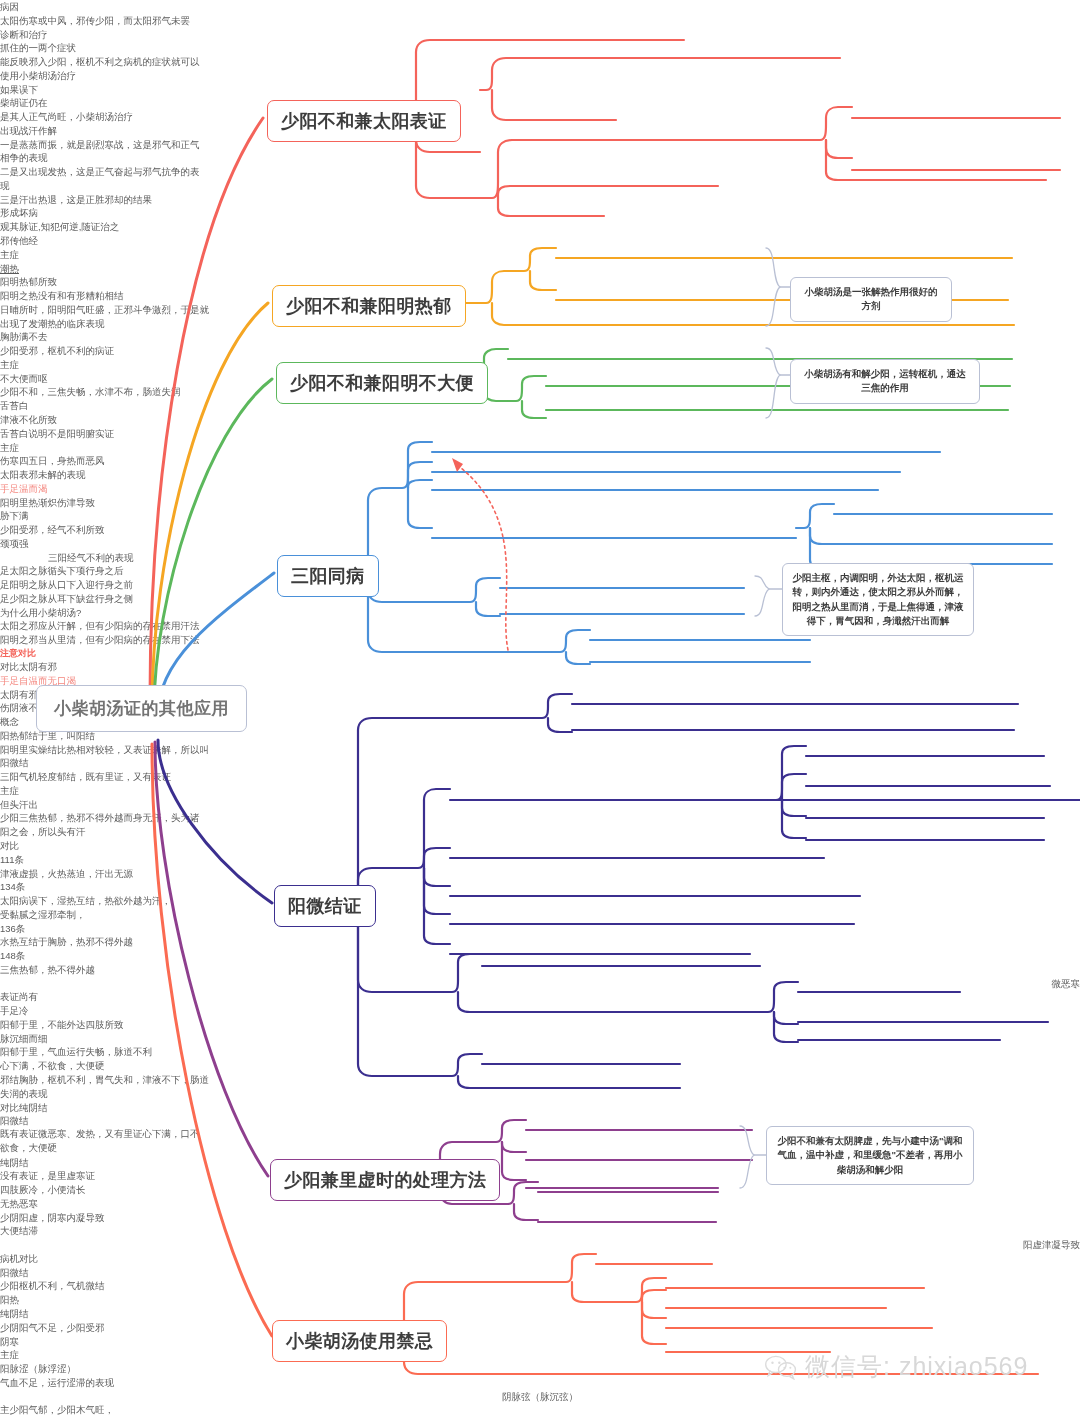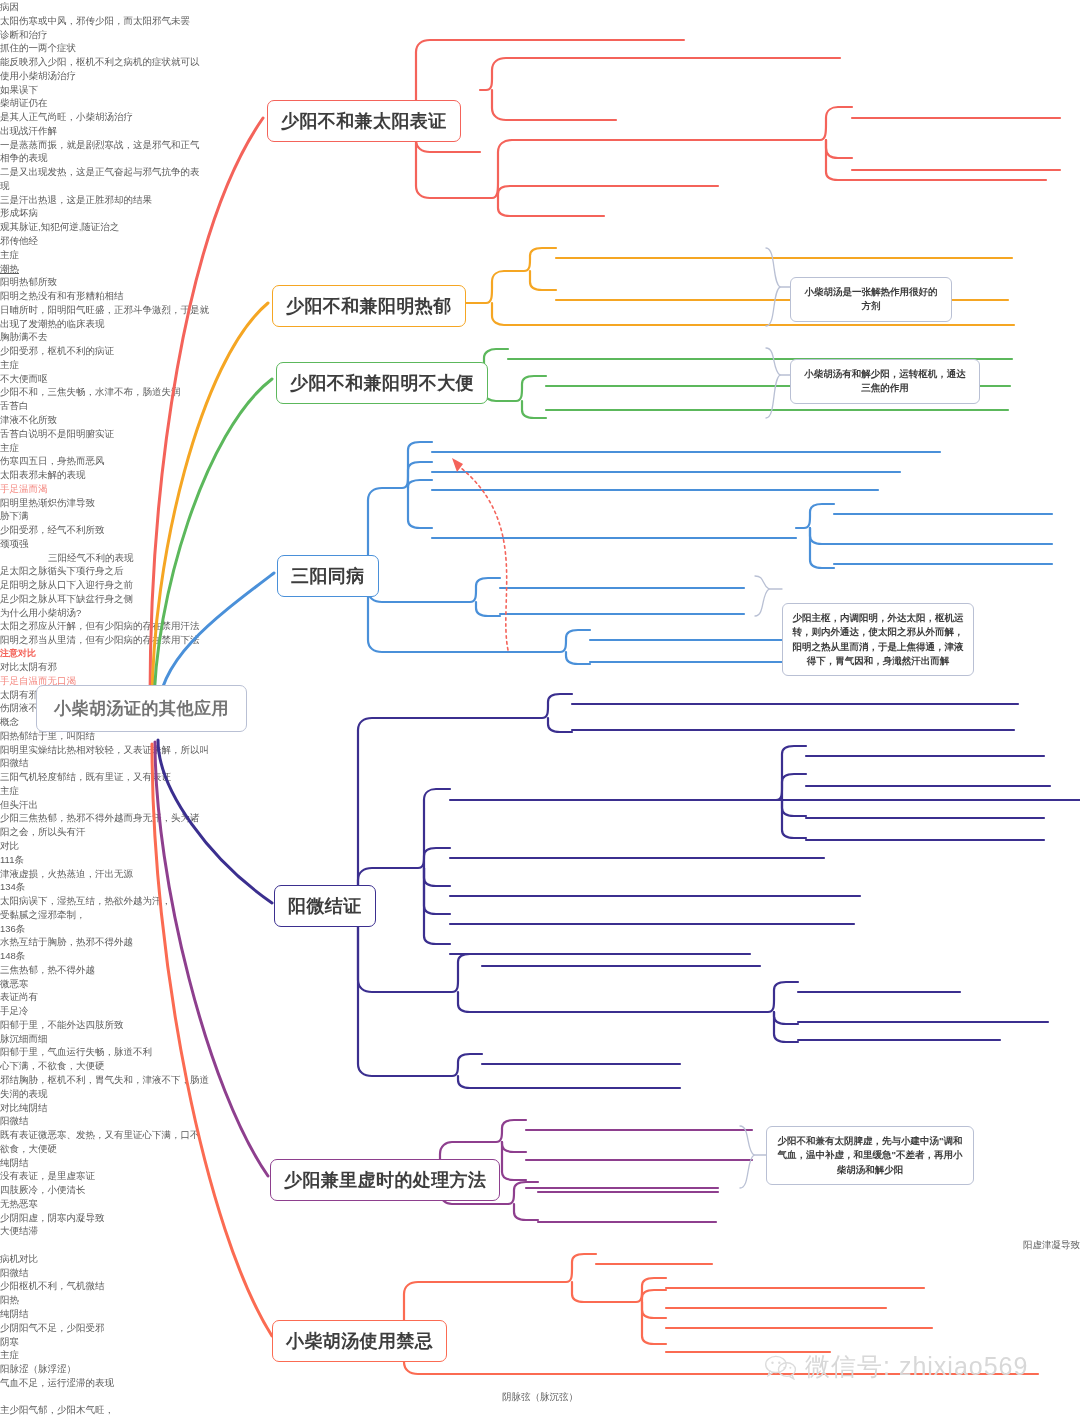--- a/index.html
+++ b/index.html
@@ -358,21 +358,21 @@
   <div class="leaf nowrap" style="left:502px; top:575px;">太阳之邪应从汗解，但有少阳病的存在禁用汗法</div>
   <div class="leaf nowrap" style="left:502px; top:601px;">阳明之邪当从里清，但有少阳病的存在禁用下法</div>
 
   <div class="leaf compare-tag nowrap" style="left:498px; top:557px;">注意对比</div>
 
   <div class="leaf nowrap" style="left:396px; top:640px;">对比太阴有邪</div>
   <div class="leaf nowrap red" style="left:514px; top:640px;">手足自温而无口渴</div>
   <div class="leaf nowrap" style="left:640px; top:627px;">太阴有邪，多为阴证，伤阳为主</div>
   <div class="leaf nowrap" style="left:638px; top:649px;">伤阴液不明显，故无口渴</div>
 
-  <div class="callout" style="left:782px; top:563px; width:192px;margin-top:40px;">少阳主枢，内调阳明，外达太阳，枢机运转，则内外通达，使太阳之邪从外而解，阳明之热从里而消，于是上焦得通，津液得下，胃气因和，身濈然汗出而解</div>
+  <div class="callout" style="left:782px; top:563px; width:192px;">少阳主枢，内调阳明，外达太阳，枢机运转，则内外通达，使太阳之邪从外而解，阳明之热从里而消，于是上焦得通，津液得下，胃气因和，身濈然汗出而解</div>
 
   <div class="node topic" style="left:274px; top:885px; border-color:#3B2F8F;">阳微结证</div>
 
   <div class="leaf nowrap" style="left:380px; top:707px;">概念</div>
   <div class="leaf nowrap" style="left:438px; top:707px;">阳热郁结于里，叫阳结</div>
   <div class="leaf" style="left:574px; top:682px; width:210px;">阳明里实燥结比热相对较轻，又表证未解，所以叫阳微结</div>
   <div class="leaf nowrap" style="left:574px; top:719px;">三阳气机轻度郁结，既有里证，又有表证</div>
 
   <div class="leaf nowrap" style="left:380px; top:857px;">主症</div>
   <div class="leaf nowrap" style="left:452px; top:778px;">但头汗出</div>
@@ -381,32 +381,32 @@
 
   <div class="leaf nowrap" style="left:808px; top:743px;">111条</div>
   <div class="leaf nowrap" style="left:876px; top:743px;">津液虚损，火热蒸迫，汗出无源</div>
   <div class="leaf nowrap" style="left:808px; top:778px;">134条</div>
   <div class="leaf" style="left:876px; top:767px; width:180px;">太阳病误下，湿热互结，热欲外越为汗，受黏腻之湿邪牵制，</div>
   <div class="leaf nowrap" style="left:808px; top:805px;">136条</div>
   <div class="leaf nowrap" style="left:876px; top:805px;">水热互结于胸胁，热邪不得外越</div>
   <div class="leaf nowrap" style="left:808px; top:827px;">148条</div>
   <div class="leaf nowrap" style="left:876px; top:827px;">三焦热郁，热不得外越</div>
 
-  <div class="leaf nowrap" style="left:452px; top:846px;">微恶寒</div>
+  <div class="leaf nowrap" style="left:452px; top:846px;text-align:right;">微恶寒</div>
   <div class="leaf nowrap" style="left:516px; top:846px;">表证尚有</div>
   <div class="leaf nowrap" style="left:452px; top:884px;">手足冷</div>
   <div class="leaf nowrap" style="left:516px; top:884px;">阳郁于里，不能外达四肢所致</div>
   <div class="leaf nowrap" style="left:452px; top:912px;">脉沉细而细</div>
   <div class="leaf nowrap" style="left:536px; top:912px;">阳郁于里，气血运行失畅，脉道不利</div>
   <div class="leaf nowrap" style="left:452px; top:944px;">心下满，不欲食，大便硬</div>
   <div class="leaf" style="left:576px; top:932px; width:210px;">邪结胸胁，枢机不利，胃气失和，津液不下，肠道失润的表现</div>
 
   <div class="leaf nowrap" style="left:380px; top:980px;">对比纯阴结</div>
   <div class="leaf nowrap" style="left:486px; top:955px;">阳微结</div>
-  <div class="leaf" style="left:556px; top:944px; width:200px;">既有表证微恶寒、发热，又有里证心下满，口不欲食，大便硬</div>
+  <div class="leaf" style="left:556px; top:944px; width:200px;font-family:Liberation Serif, serif;">既有表证微恶寒、发热，又有里证心下满，口不欲食，大便硬</div>
   <div class="leaf nowrap" style="left:486px; top:1000px;">纯阴结</div>
   <div class="leaf nowrap" style="left:556px; top:1000px;">没有表证，是里虚寒证</div>
   <div class="leaf nowrap" style="left:802px; top:980px;">四肢厥冷，小便清长</div>
   <div class="leaf nowrap" style="left:802px; top:1010px;">无热恶寒</div>
   <div class="leaf nowrap" style="left:890px; top:1010px;">少阴阳虚，阴寒内凝导致</div>
   <div class="leaf nowrap" style="left:802px; top:1028px;">大便结滞</div>
   <div class="leaf nowrap" style="left:890px; top:1028px;text-align:right;">阳虚津凝导致</div>
 
   <div class="leaf nowrap" style="left:380px; top:1064px;">病机对比</div>
   <div class="leaf nowrap" style="left:486px; top:1052px;">阳微结</div>

